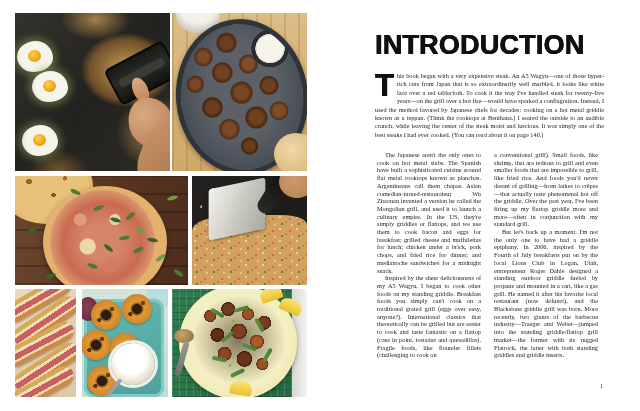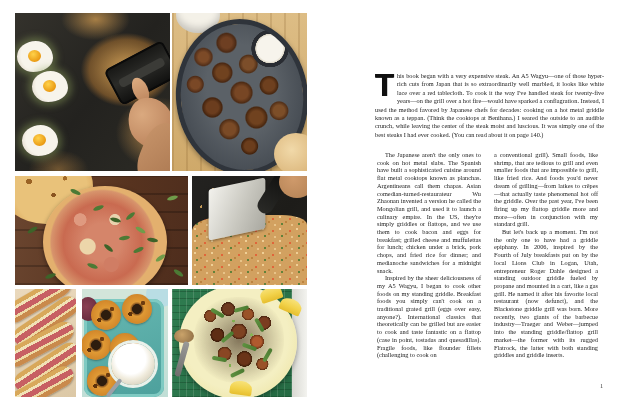--- a/index.html
+++ b/index.html
@@ -269,20 +269,21 @@
       <i class="pod" style="left:58px;top:82px;transform:rotate(-25deg)"></i>
       <div class="lemon" style="left:88px;top:-2px;transform:rotate(-18deg)"></div>
       <div class="lemon" style="left:108px;top:10px;transform:rotate(24deg)"></div>
       <div class="lemon" style="left:58px;top:92px;transform:rotate(8deg)"></div>
       <div class="spoonb"></div>
       <div class="spoonh"></div>
     </figure>
   </div>
 
   <div class="page page-right">
+    <h1 class="title">INTRODUCTION</h1>
 
     <p class="intro"><span class="dropcap">T</span><span>his book began with a very expensive steak. An A5 Wagyu—one of those hyper-rich cuts from Japan that is so extraordinarily well marbled, it looks like white lace over a red tablecloth. To cook it the way I've handled steak for twenty-five years—on the grill over a hot fire—would have sparked a conflagration. Instead, I used the method favored by Japanese chefs for decades: cooking on a hot metal griddle known as a teppan. (Think the cooktops at Benihana.) I seared the outside to an audible crunch, while leaving the center of the steak moist and luscious. It was simply one of the best steaks I had ever cooked. (You can read about it on page 140.)</span></p>
 
     <div class="cols">
       <div class="col">
         <p class="indent">The Japanese aren't the only ones to cook on hot metal slabs. The Spanish have built a sophisticated cuisine around flat metal cooktops known as planchas. Argentineans call them chapas. Asian comedian-turned-restaurateur Wu Zhaonan invented a version he called the Mongolian grill, and used it to launch a culinary empire. In the US, they're simply griddles or flattops, and we use them to cook bacon and eggs for breakfast; grilled cheese and muffulettas for lunch; chicken under a brick, pork chops, and fried rice for dinner; and medianoche sandwiches for a midnight snack.</p>
         <p class="indent">Inspired by the sheer deliciousness of my A5 Wagyu, I began to cook other foods on my standing griddle. Breakfast foods you simply can't cook on a traditional grated grill (eggs over easy, anyone?). International classics that theoretically can be grilled but are easier to cook and taste fantastic on a flattop (case in point, tostadas and quesadillas). Fragile foods, like flounder fillets (challenging to cook on</p>
       </div>
       <div class="col">
         <p>a conventional grill). Small foods, like shrimp, that are tedious to grill and even smaller foods that are impossible to grill, like fried rice. And foods you'd never dream of grilling—from latkes to crêpes—that actually taste phenomenal hot off the griddle. Over the past year, I've been firing up my flattop griddle more and more—often in conjunction with my standard grill.</p>

